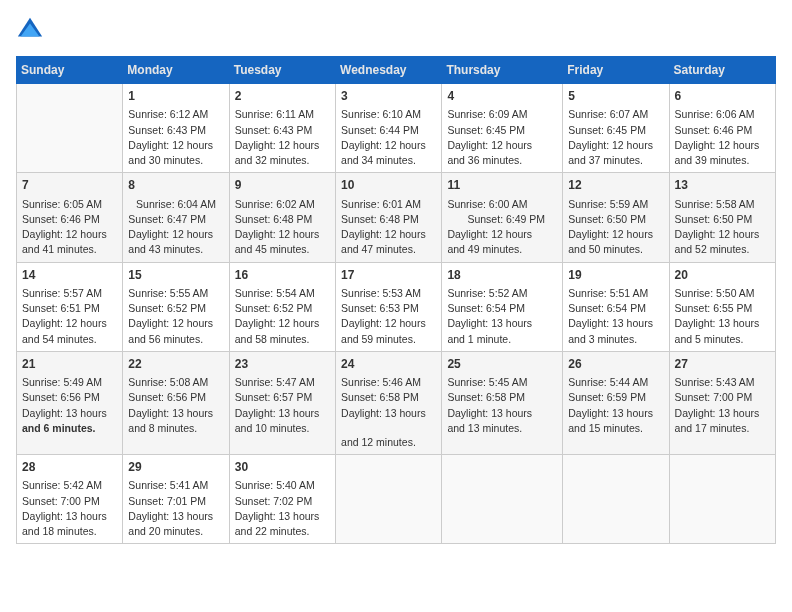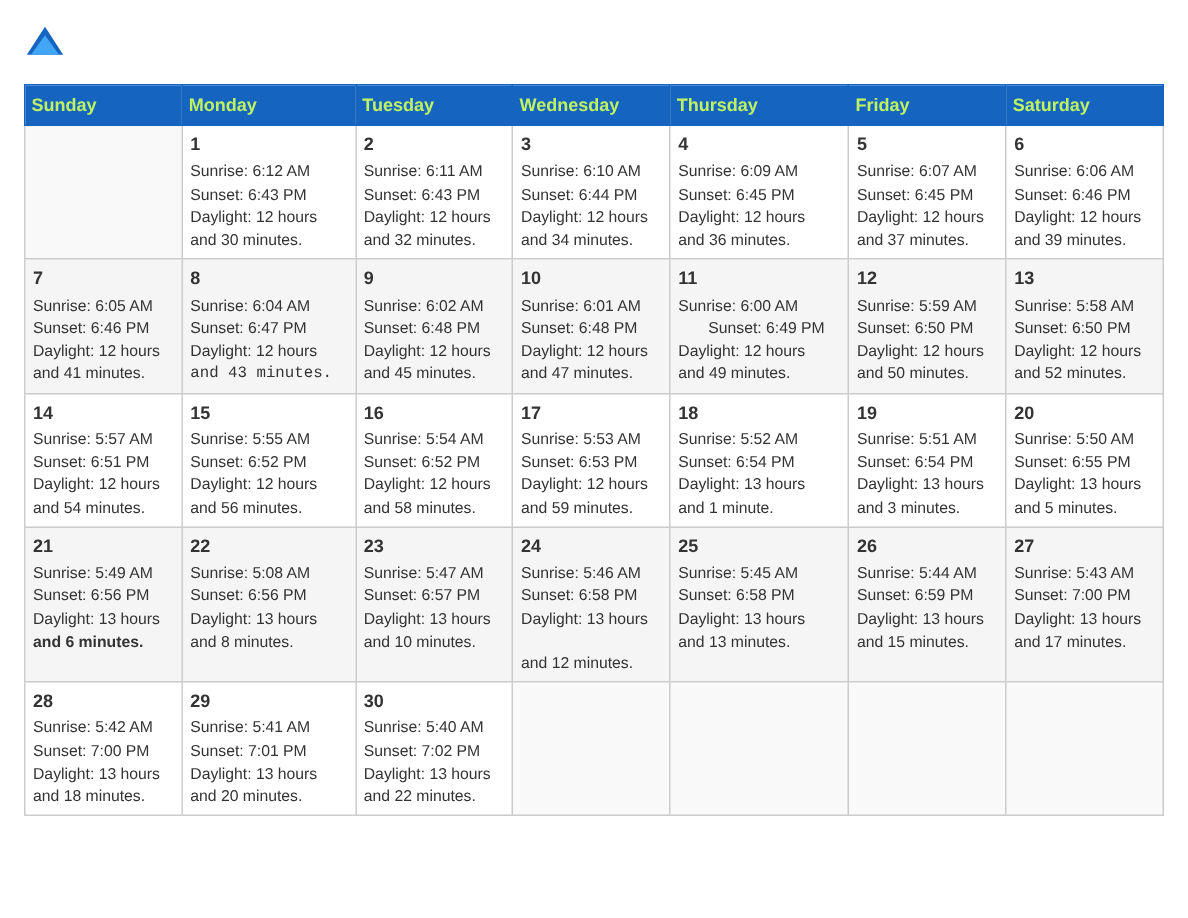--- a/index.html
+++ b/index.html
@@ -52,21 +52,21 @@
       font-size: 16px;
       color: #555;
     }
     table {
       width: 100%;
       border-collapse: collapse;
       font-size: 11px;
     }
     thead tr th {
       background-color: #1565C0;
-      color: #bef264;
+      color: #e5e5e5;
       padding: 6px 4px;
       text-align: left;
       font-size: 12px;
       font-weight: bold;
       border: 1px solid #1565C0;
     }
     tbody tr td {
       border: 1px solid #ccc;
       padding: 4px 5px;
       vertical-align: top;
@@ -172,24 +172,24 @@
       <tr>
         <td>
           <span class="day-num">7</span>
           <span style="display: block;">Sunrise: 6:05 AM</span>
           <span style="display: block;">Sunset: 6:46 PM</span>
           <span style="display: block;">Daylight: 12 hours</span>
           <span style="display: block;">and 41 minutes.</span>
         </td>
         <td>
           <span class="day-num">8</span>
-          <span style="display: block;">Sunrise: 6:04 AM</span>
+          <span style="display: block; text-align: center;">Sunrise: 6:04 AM</span>
           <span style="display: block;">Sunset: 6:47 PM</span>
           <span style="display: block;">Daylight: 12 hours</span>
-          <span style="display: block; font-family: Liberation Mono, monospace;">and 43 minutes.</span>
+          <span style="display: block;">and 43 minutes.</span>
         </td>
         <td>
           <span class="day-num">9</span>
           <span style="display: block;">Sunrise: 6:02 AM</span>
           <span style="display: block;">Sunset: 6:48 PM</span>
           <span style="display: block;">Daylight: 12 hours</span>
           <span style="display: block;">and 45 minutes.</span>
         </td>
         <td>
           <span class="day-num">10</span>

